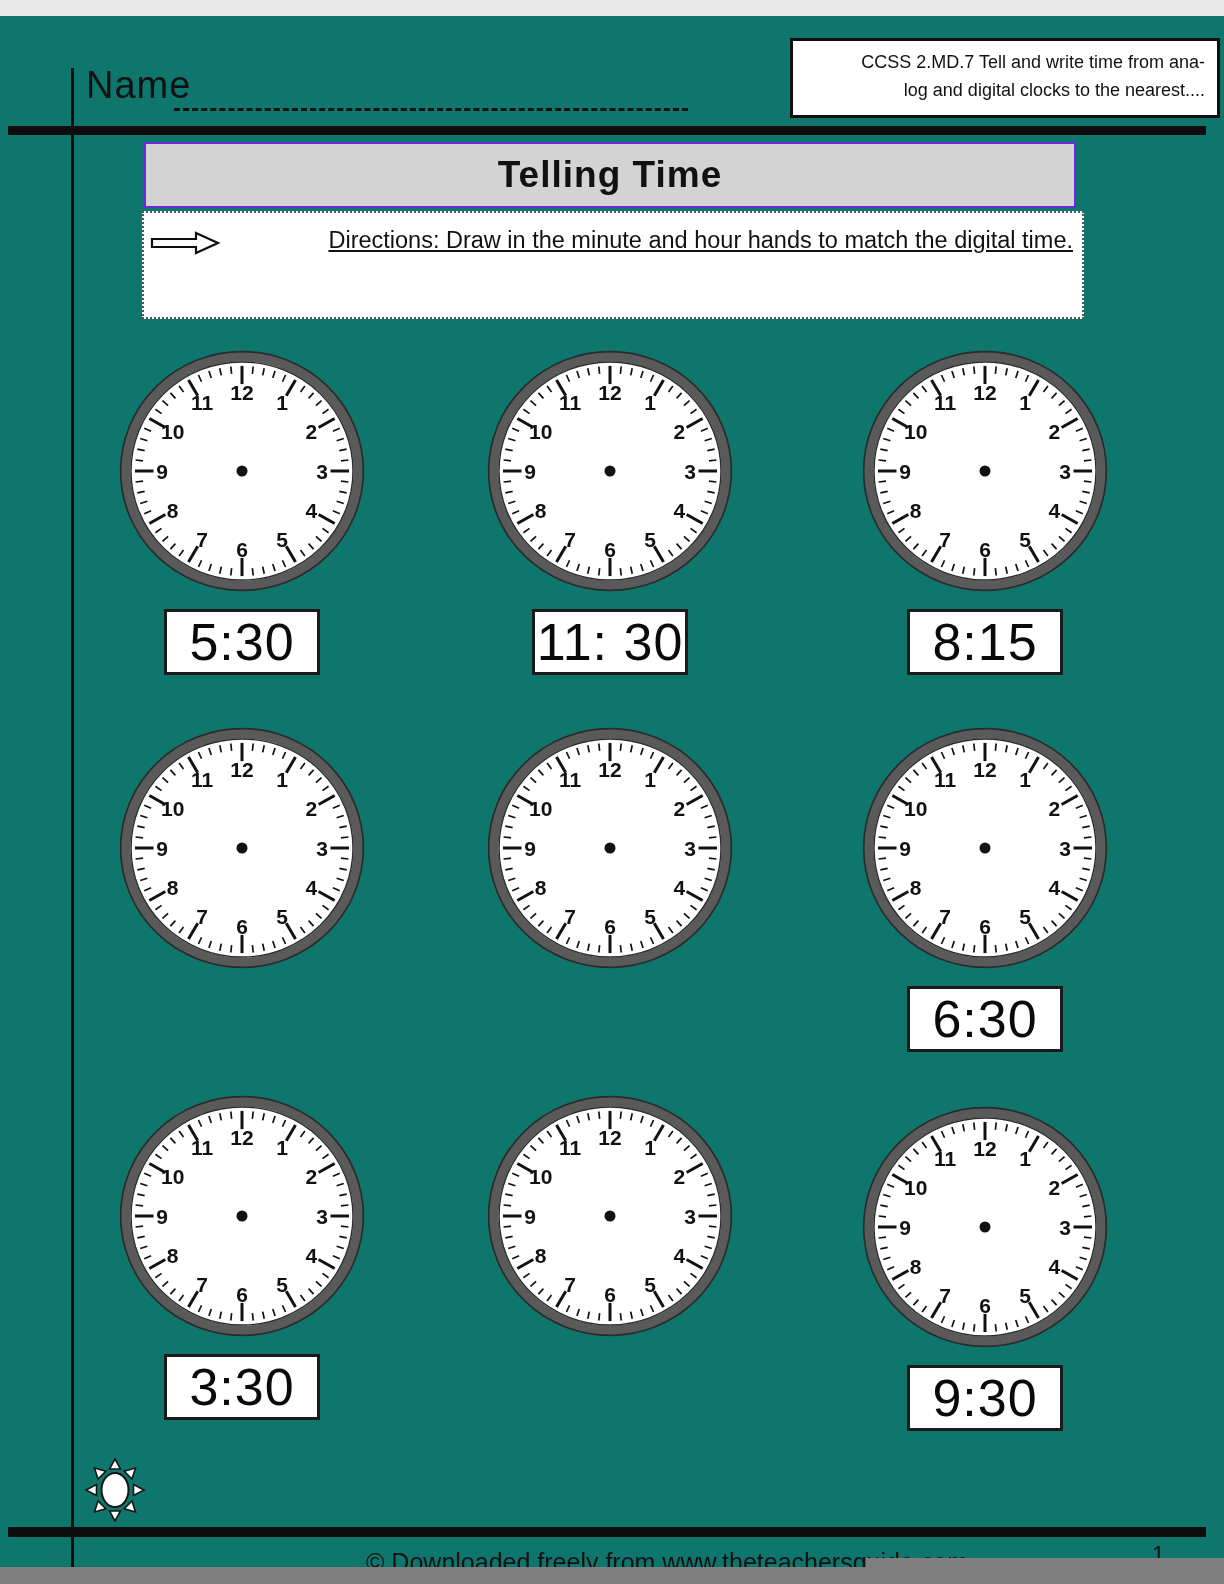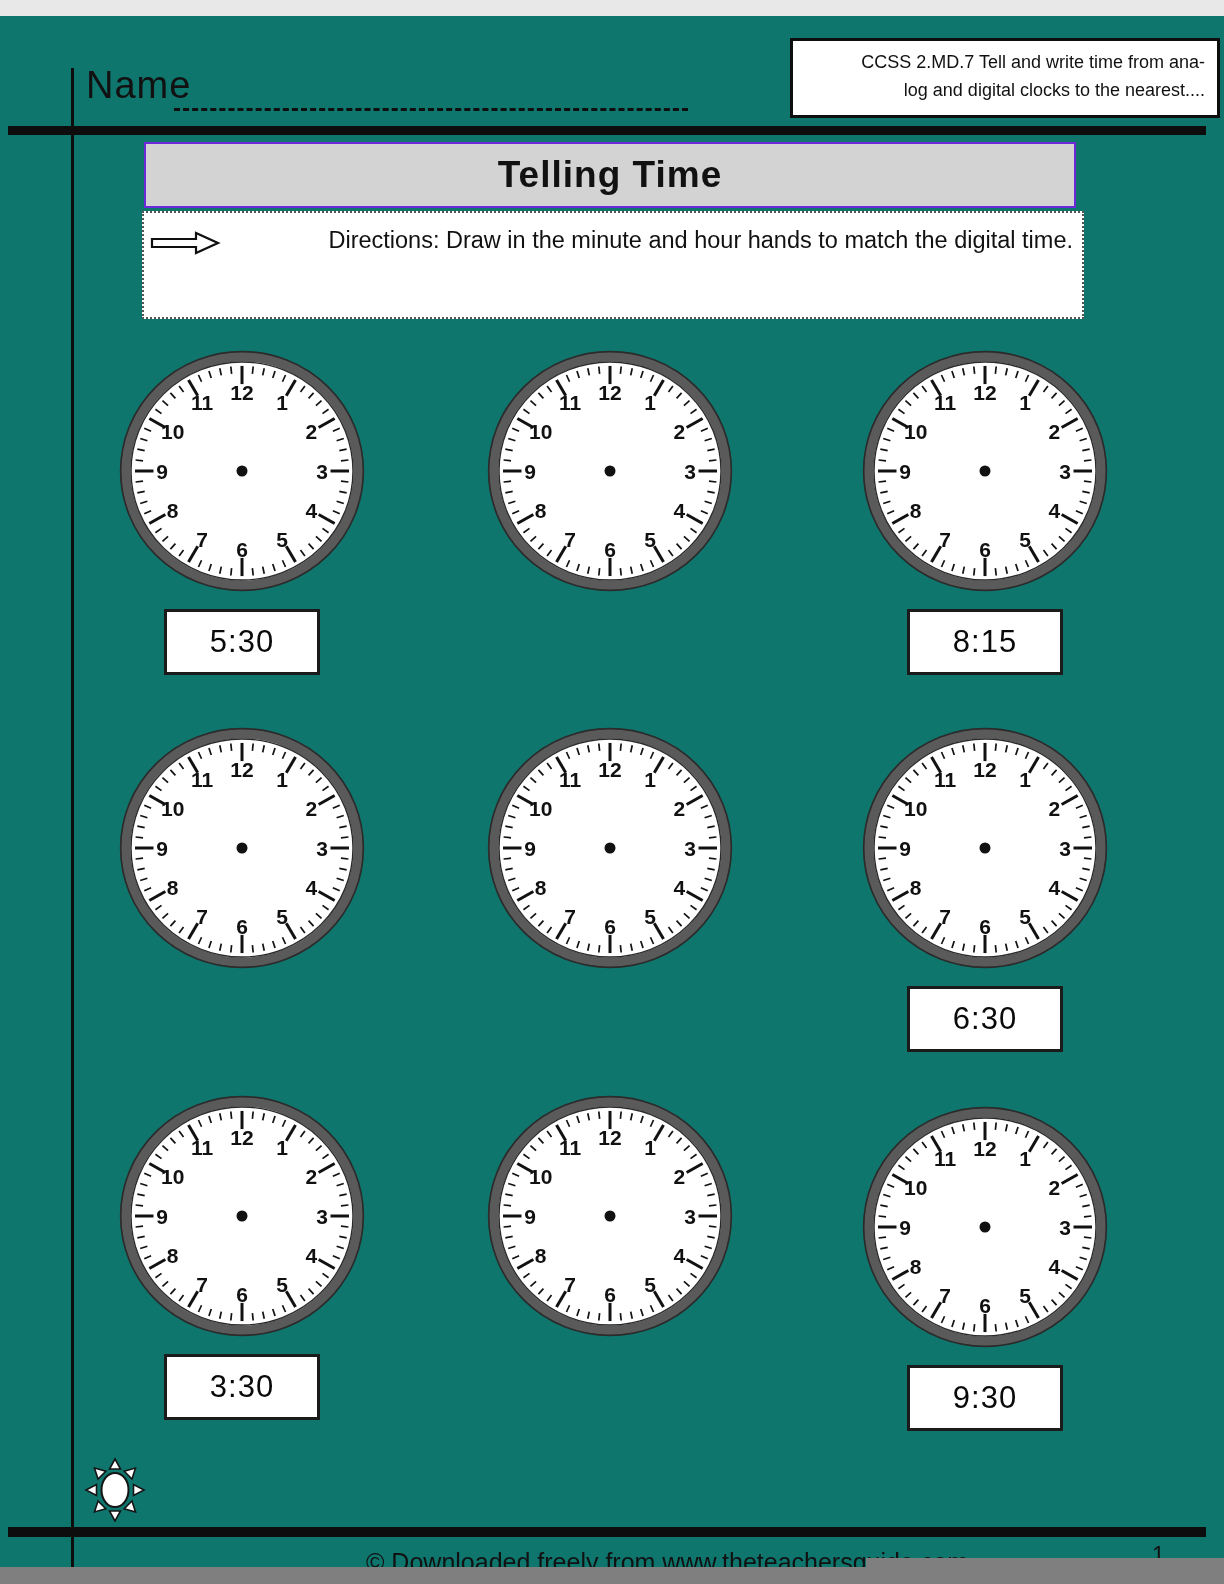--- a/index.html
+++ b/index.html
@@ -27,32 +27,32 @@
     background:#d3d3d3;border:2px solid #6d28d9;box-sizing:border-box;
     display:flex;align-items:center;justify-content:center;
     font-size:37px;font-weight:600;letter-spacing:1px;
   }
   
   .directions-box{
     position:absolute;left:142px;top:195px;width:942px;height:108px;
     border:2px dotted #555;box-sizing:border-box;background:#fff;
   }
   .dir-arrow{position:absolute;left:6px;top:17px;width:72px;height:26px;}
-  .dir-text{position:absolute;left:84px;top:14px;width:845px;font-size:23.5px;font-weight:500;}
+  .dir-text{position:absolute;left:84px;top:14px;width:845px;font-size:23.5px;font-weight:500;text-decoration:underline;}
   
   .cell{position:absolute;width:250px;}
   .c1{left:117px;} .c2{left:485px;} .c3{left:860px;}
   .r1{top:333px;} .r2{top:710px;} .r3{top:1078px;}
   .cell.low{top:1089px;}
   svg.clock{display:block;width:250px;height:244px;}
   .time-box{
     width:150px;height:60px;margin:16px auto 0;
     border:3px solid #1b1b1b;background:#fff;box-sizing:content-box;
     display:flex;align-items:center;justify-content:center;
-    font-size:31px;letter-spacing:1px;color:#0a0a0a;
+    font-size:52px;letter-spacing:1px;color:#0a0a0a;
   }
   
   svg.sun{position:absolute;left:82px;top:1440px;width:66px;height:66px;}
   .footer-credit{position:absolute;left:366px;top:1532px;font-size:25px;font-weight:500;white-space:nowrap;}
   .page-num{position:absolute;left:1152px;top:1526px;font-size:23px;}
   .gray-block-right{position:absolute;left:866px;top:1542px;width:358px;height:42px;background:#7f7f7f;}
   .gray-band{position:absolute;left:0;top:1551px;width:1224px;height:33px;background:#7f7f7f;}
 </style>
 </head>
 <body>
@@ -236,20 +236,23 @@
         <text x="194.2820323027551" y="168.78" text-anchor="middle" font-size="21" font-weight="bold" fill="#111111">4</text>
         <text x="165" y="197.5349557213055" text-anchor="middle" font-size="21" font-weight="bold" fill="#111111">5</text>
         <text x="125" y="208.06" text-anchor="middle" font-size="21" font-weight="bold" fill="#111111">6</text>
         <text x="85.00000000000001" y="197.5349557213055" text-anchor="middle" font-size="21" font-weight="bold" fill="#111111">7</text>
         <text x="55.7179676972449" y="168.78" text-anchor="middle" font-size="21" font-weight="bold" fill="#111111">8</text>
         <text x="45" y="129.5" text-anchor="middle" font-size="21" font-weight="bold" fill="#111111">9</text>
         <text x="55.717967697244916" y="90.22" text-anchor="middle" font-size="21" font-weight="bold" fill="#111111">10</text>
         <text x="84.99999999999997" y="61.46504427869452" text-anchor="middle" font-size="21" font-weight="bold" fill="#111111">11</text>
         <circle cx="125" cy="122" r="5.5" fill="#111111"></circle>
       </svg>
+    <div class="time-box">
+      <span>11: 30</span>
+    </div>
   </div>
   <div class="cell c3 r1">
     <svg class="clock" viewBox="0 0 250 244">
         <ellipse cx="125" cy="122" rx="121" ry="119" fill="#ffffff" stroke="#2b2b2b" stroke-width="2.4"></ellipse>
         <ellipse cx="125" cy="122" rx="116" ry="114" fill="none" stroke="#5a5a5a" stroke-width="9"></ellipse>
         <ellipse cx="125" cy="122" rx="111" ry="109" fill="none" stroke="#2b2b2b" stroke-width="1.4"></ellipse>
         <line x1="125" y1="16.926000000000002" x2="125" y2="35.093" stroke="#111111" stroke-width="3"></line>
         <line x1="136.1845455696389" y1="17.501606366074043" x2="135.4005820951315" y2="24.82626012546139" stroke="#111111" stroke-width="1.7"></line>
         <line x1="147.24655091750026" y1="19.22211900049612" x2="145.68721323636706" y2="26.426176079900586" stroke="#111111" stroke-width="1.7"></line>
         <line x1="158.06481839811937" y1="22.06868760680304" x2="155.74719094030726" y2="29.073218849316845" stroke="#111111" stroke-width="1.7"></line>

